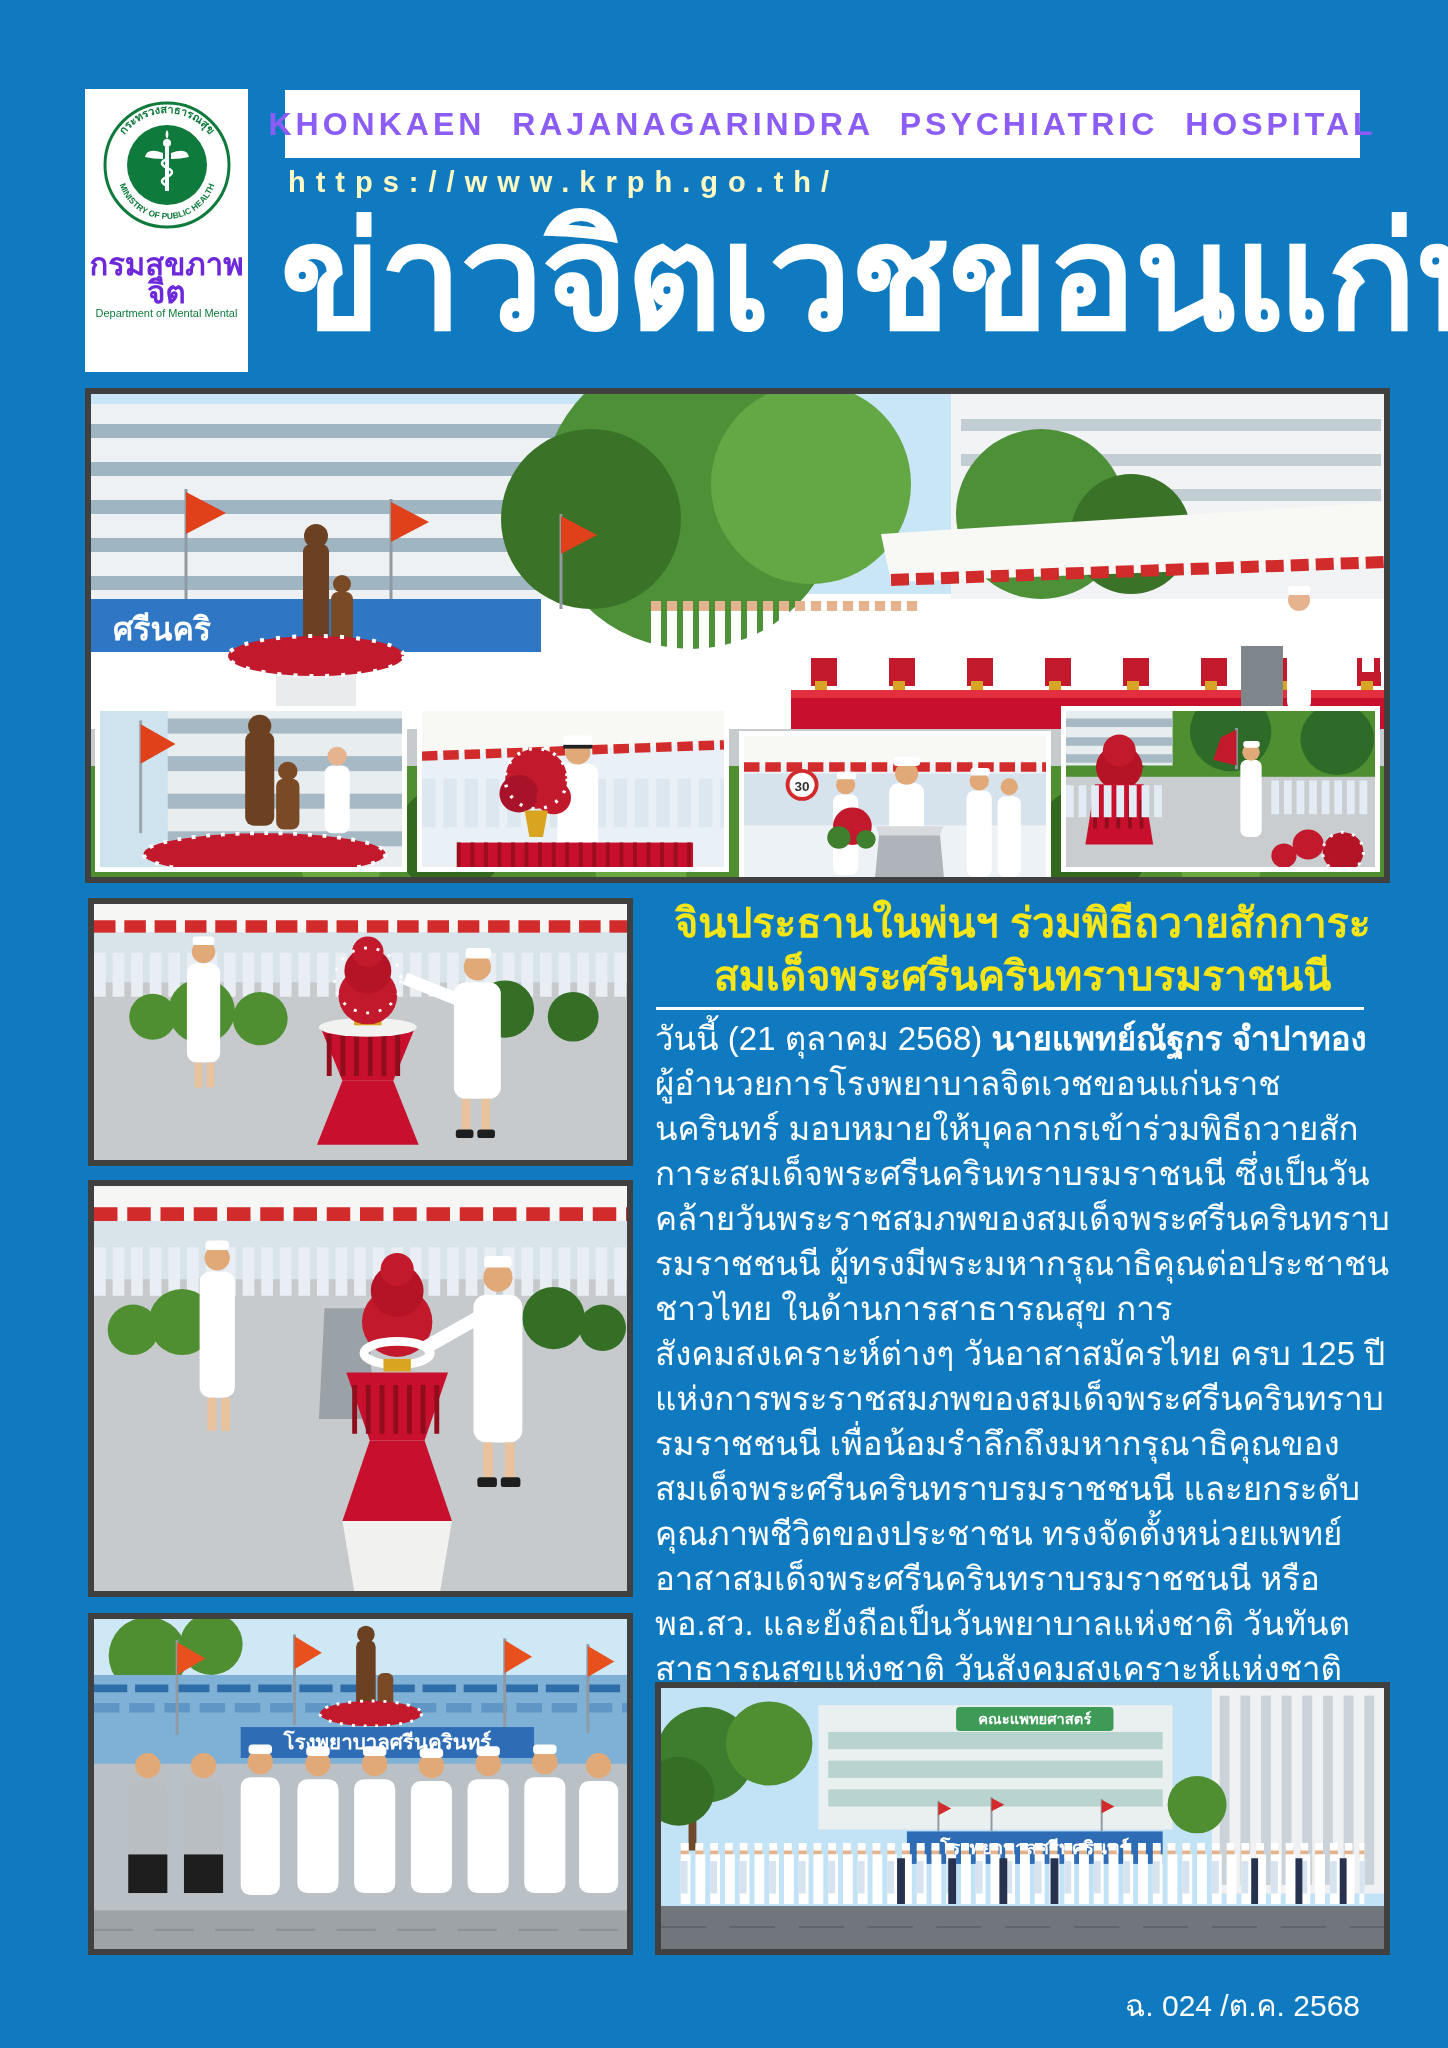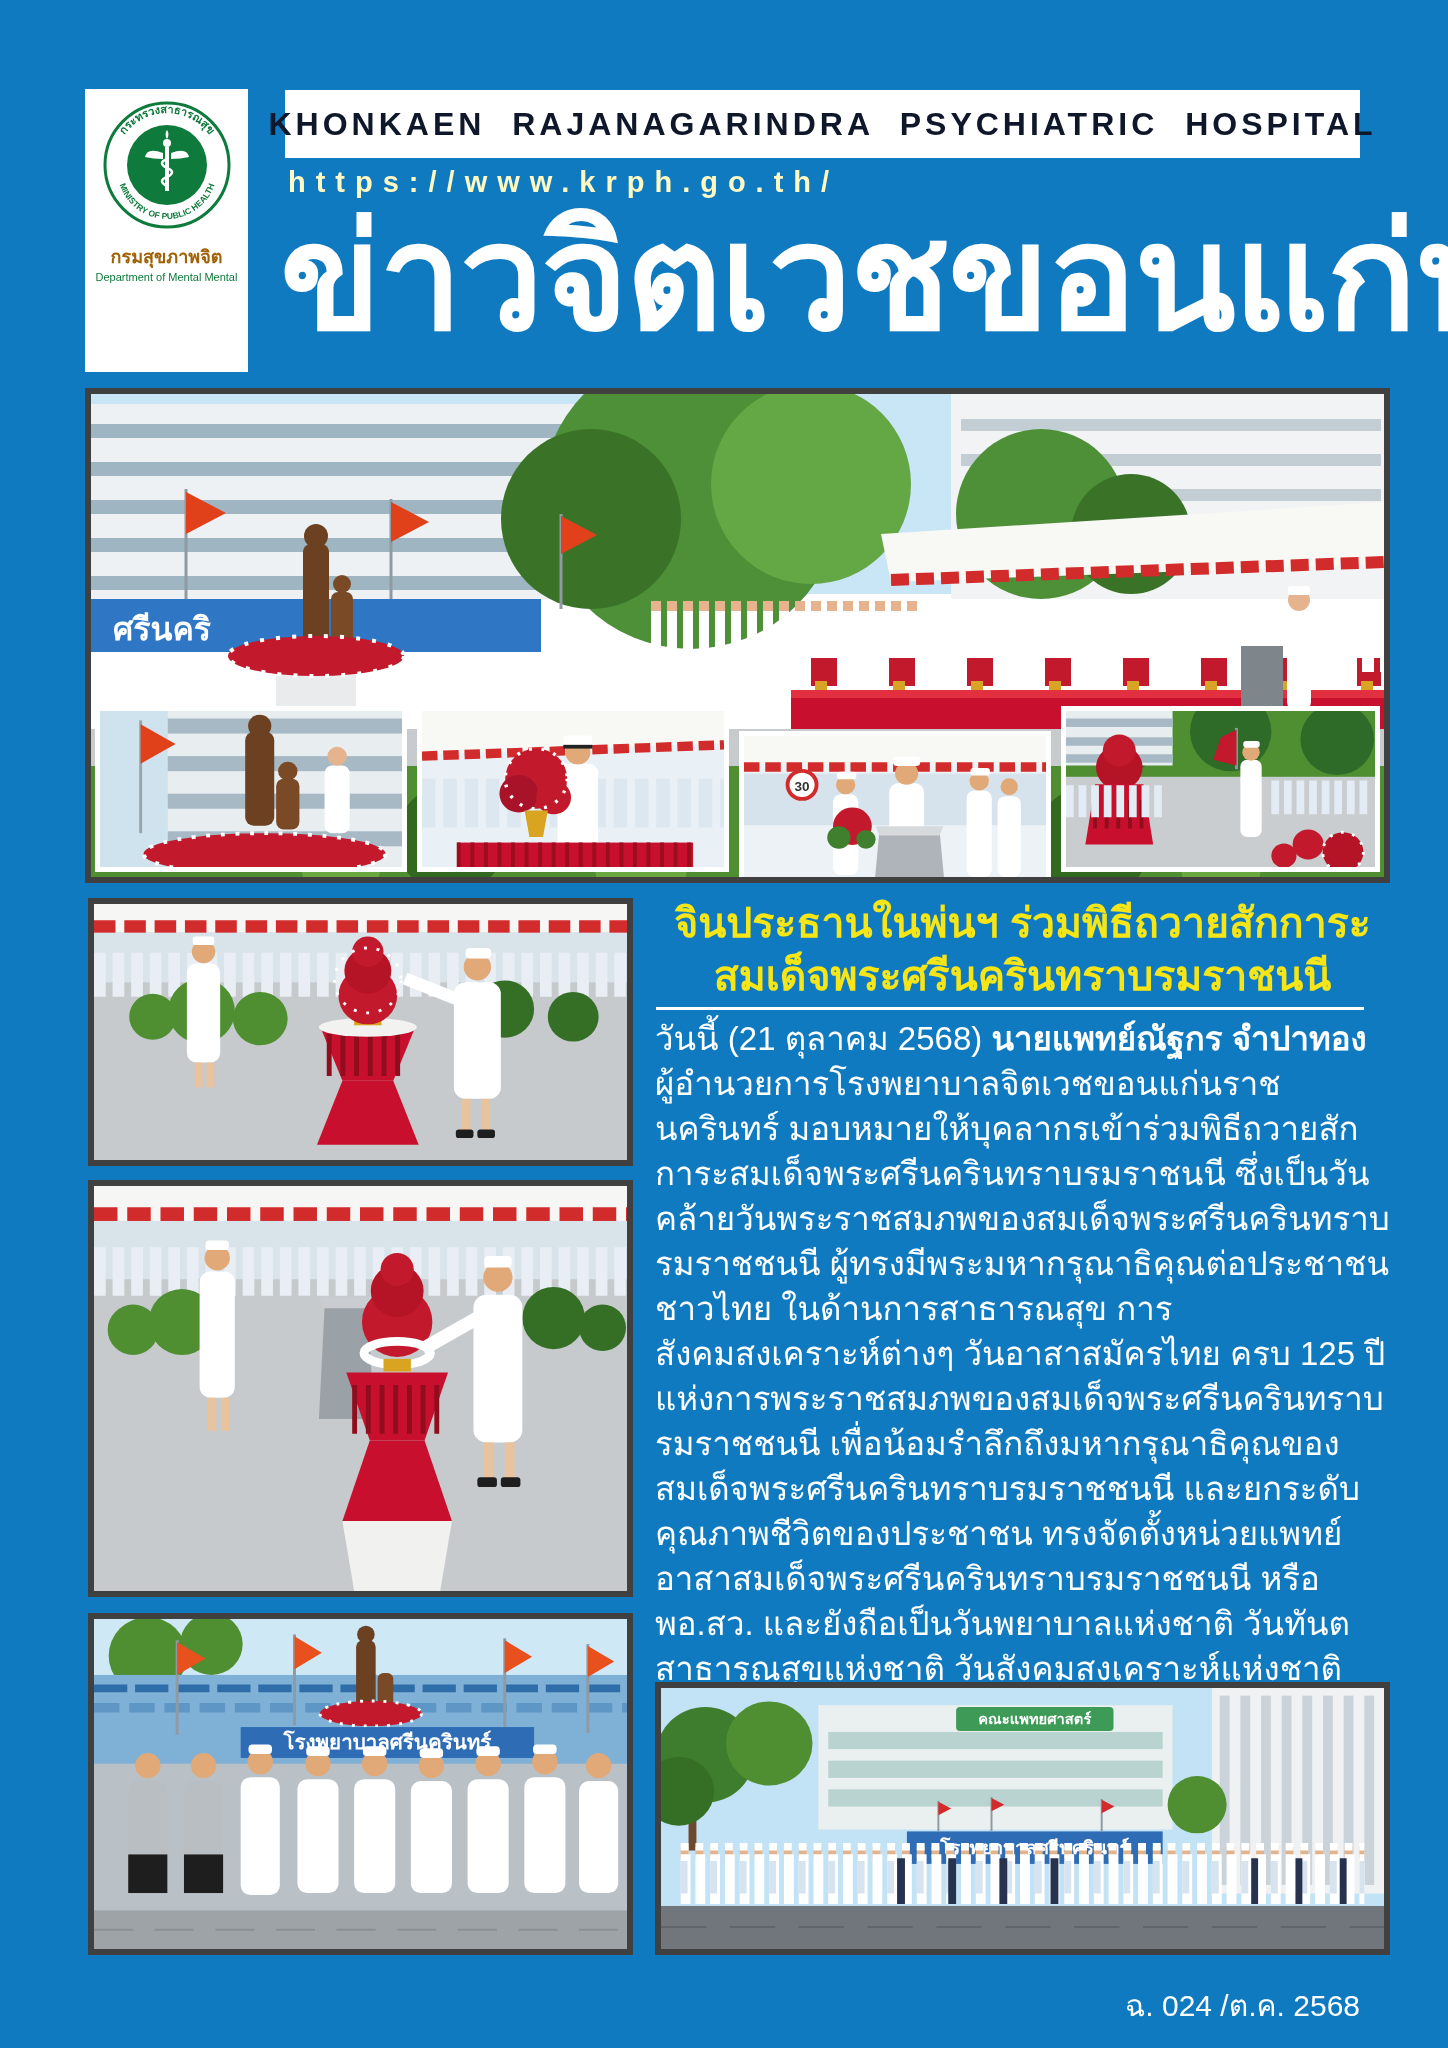--- a/index.html
+++ b/index.html
@@ -3,25 +3,25 @@
 <meta charset="utf-8">
 <style>
   html,body{margin:0;padding:0;}
   body{background:#0F7AC0;font-family:"Liberation Sans","DejaVu Sans",sans-serif;}
   .page{position:relative;width:1448px;height:2048px;background:#0F7AC0;overflow:hidden;margin:0 auto;}
   .abs{position:absolute;}
 
   
   .logo-box{left:85px;top:89px;width:163px;height:283px;background:#fff;text-align:center;}
   .seal{margin-top:10px;}
-  .dept-th{color:#a16207;font-weight:bold;font-size:18px;line-height:28px;margin-top:4px;}
+  .dept-th{color:#6d28d9;font-weight:bold;font-size:31px;line-height:28px;margin-top:12px;}
   .dept-en{color:#0E7A3C;font-size:11px;line-height:13px;}
   .logo-date{position:absolute;bottom:12px;left:0;width:100%;color:#1D4F9E;font-weight:bold;font-size:30px;}
   .top-banner{left:285px;top:90px;width:1075px;height:68px;background:#fff;display:flex;align-items:center;justify-content:center;}
-  .top-banner span{color:#0f172a;font-weight:bold;font-size:32px;letter-spacing:4px;word-spacing:14px;white-space:nowrap;}
+  .top-banner span{color:#8b5cf6;font-weight:bold;font-size:32px;letter-spacing:4px;word-spacing:14px;white-space:nowrap;}
   .site-url{left:288px;top:166px;color:#fef9c3;font-weight:bold;font-size:29px;letter-spacing:10px;white-space:nowrap;}
   .news-title{left:280px;top:188px;width:1060px;color:#fff;font-weight:bold;font-size:148px;line-height:180px;letter-spacing:-2px;white-space:nowrap;}
 
   
   .photo{position:absolute;background:#fff;border:6px solid #404040;box-sizing:border-box;overflow:hidden;}
   .photo svg{position:absolute;left:0;top:0;width:100%;height:100%;}
   .thumb{position:absolute;background:#fff;border:5px solid #fff;box-sizing:border-box;overflow:hidden;}
   .thumb svg{position:absolute;left:0;top:0;width:100%;height:100%;}
 
   .collage{left:85px;top:388px;width:1305px;height:495px;}

